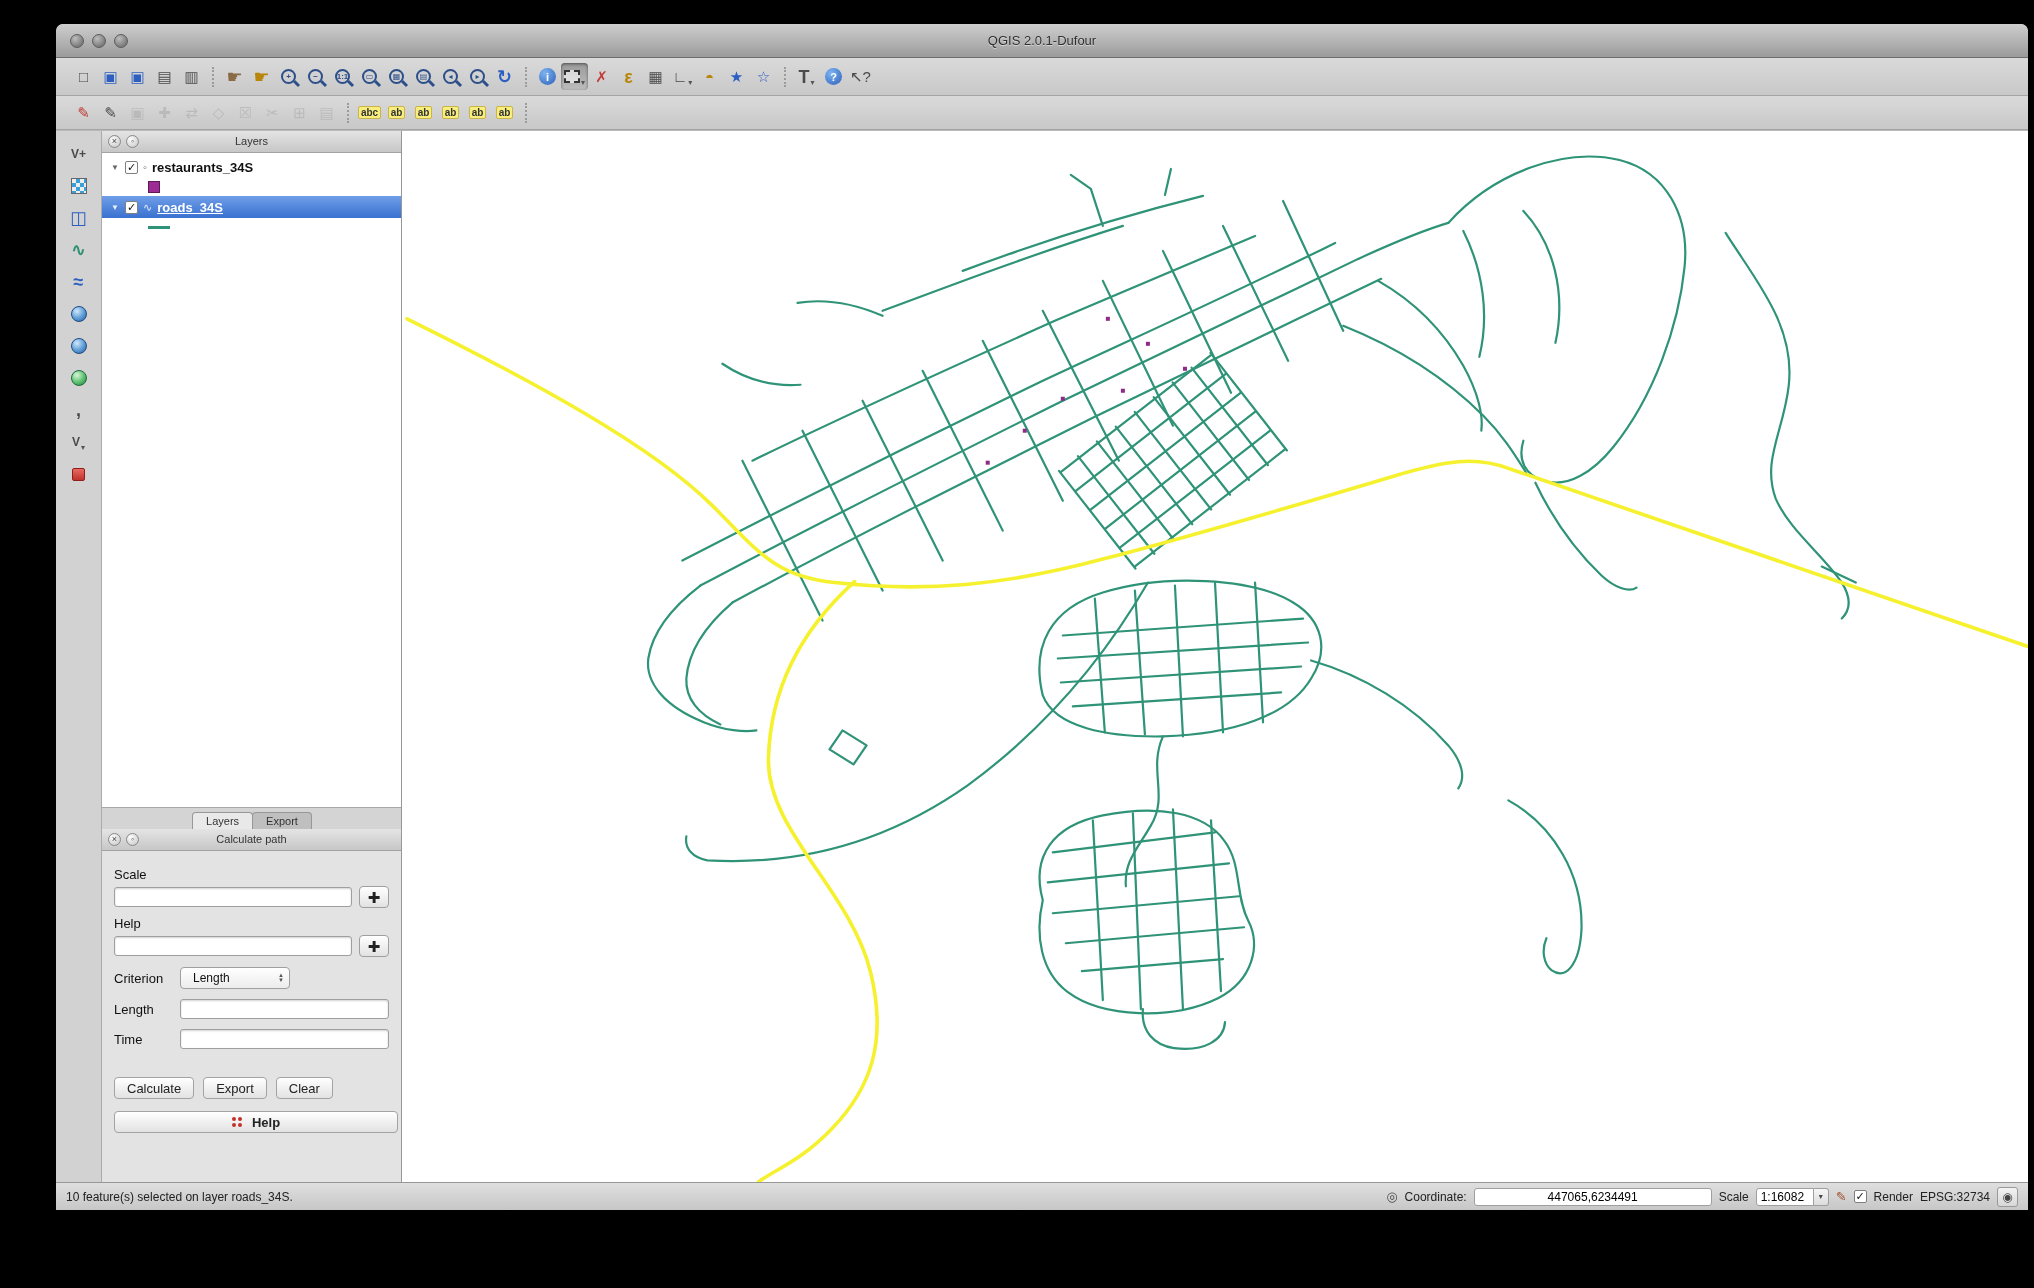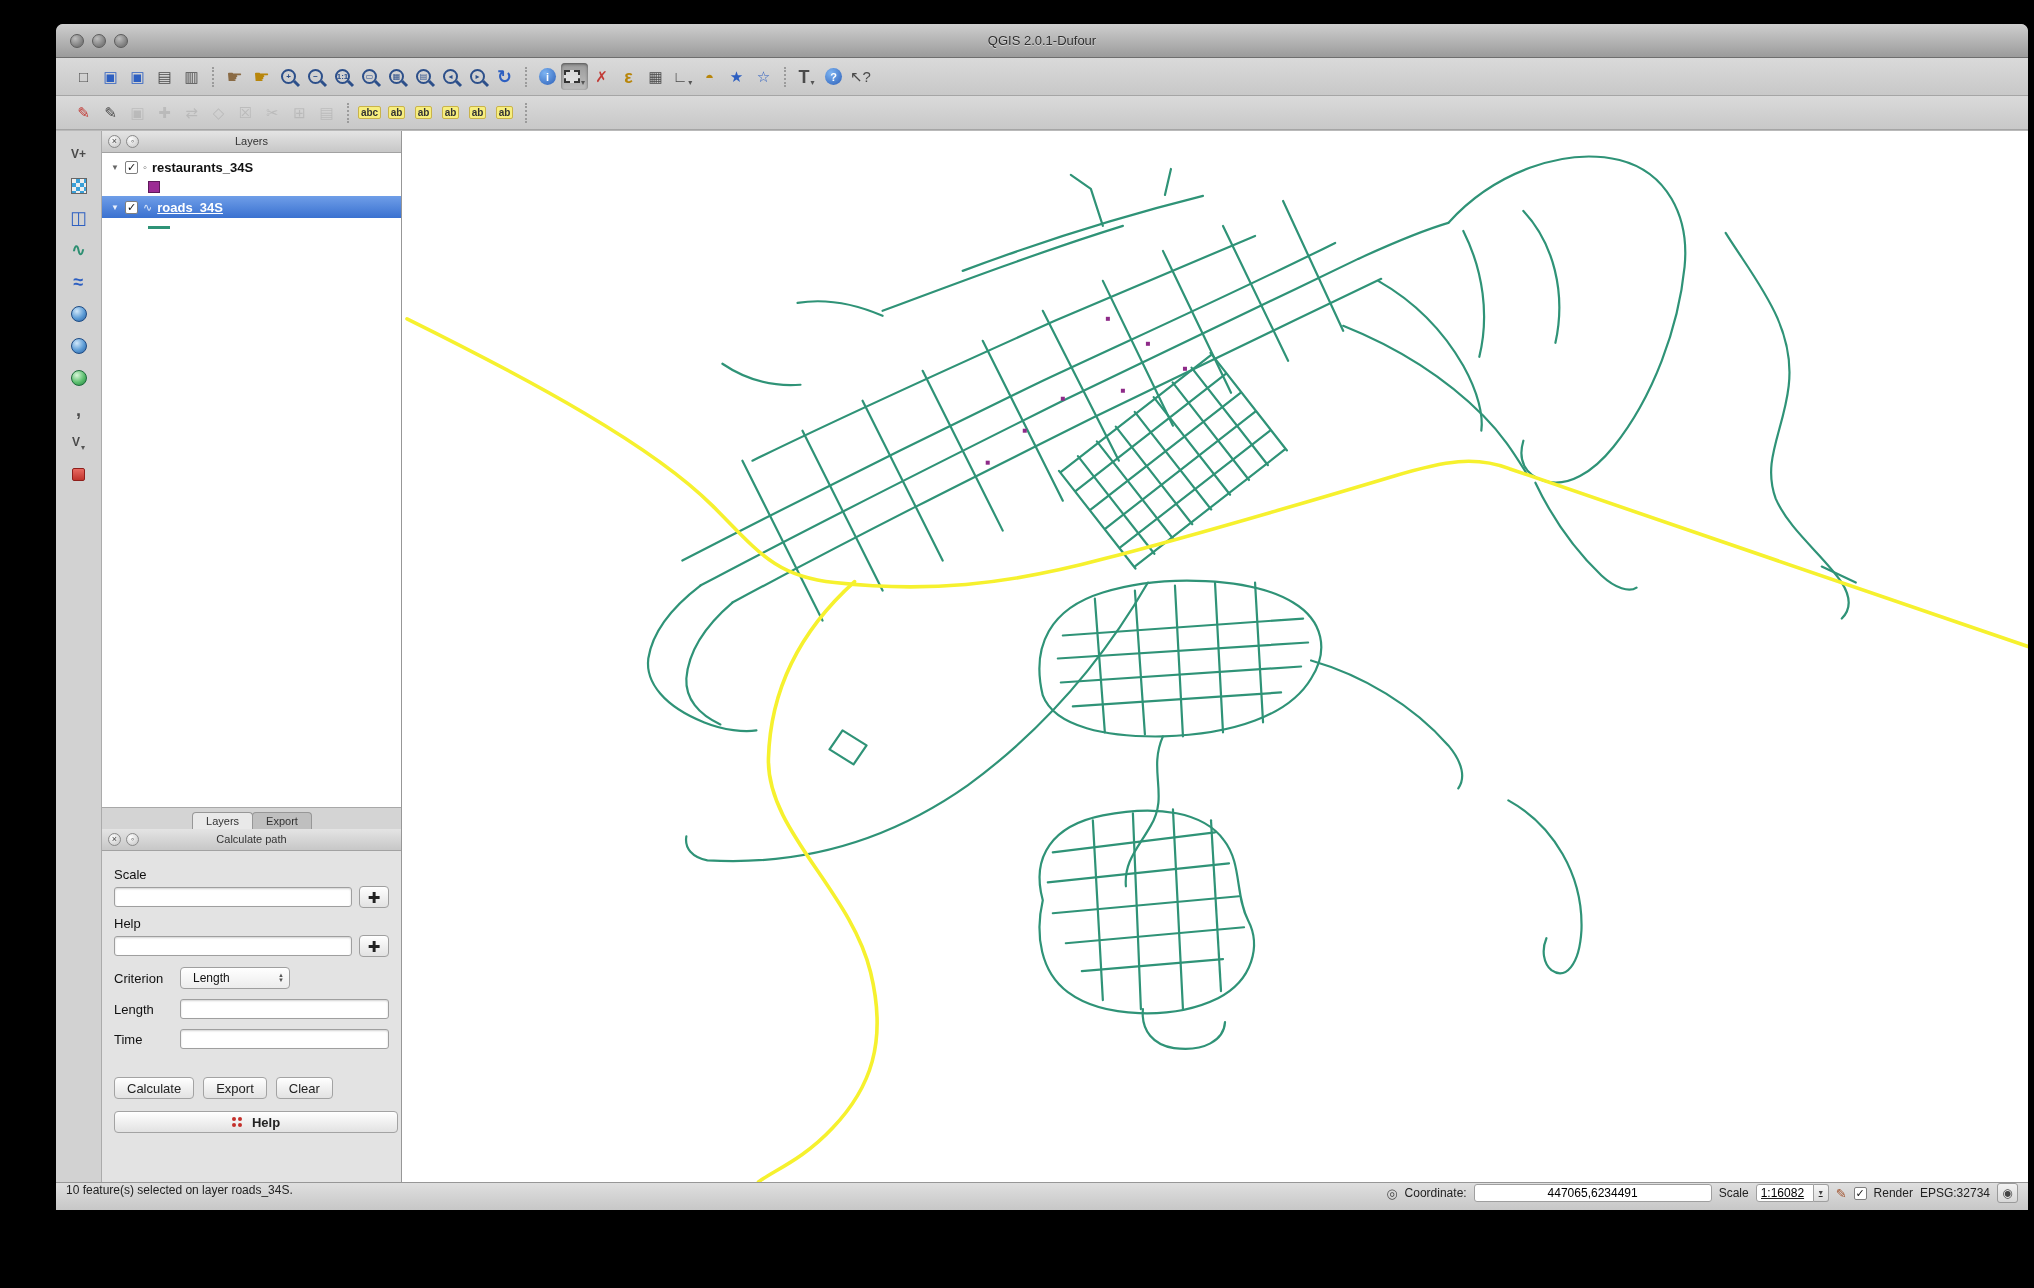--- a/index.html
+++ b/index.html
@@ -97,21 +97,21 @@
     align-items:center;justify-content:center;box-shadow:0 1px 0 rgba(255,255,255,.6) inset;}
   .btn-row{display:flex;gap:9px;margin-top:28px;}
   .help-btn{margin-top:12px;width:284px;display:flex;align-items:center;justify-content:center;gap:9px;font-weight:bold;}
   .dots4{width:11px;height:11px;position:relative;flex:none;}
   .dots4::before{content:'';position:absolute;left:0;top:0;width:4px;height:4px;border-radius:50%;background:#c4302b;
     box-shadow:6px 0 0 #c4302b,0 6px 0 #c4302b,6px 6px 0 #c4302b;}
   
   .map{flex:1;position:relative;background:#fff;min-width:0;}
   .map svg{position:absolute;inset:0;width:100%;height:100%;}
   
-  .statusbar{height:28px;flex:none;display:flex;align-items:flex-start;gap:8px;padding:0 10px;
+  .statusbar{height:28px;flex:none;display:flex;align-items:center;gap:8px;padding:0 10px;
     background:linear-gradient(#dfdfdf,#c7c7c7);border-top:1px solid #979797;font-size:12px;color:#222;}
   .sb-right{margin-left:auto;display:flex;align-items:center;gap:7px;}
   input.sb-coord{width:238px;height:18px;text-align:center;font-size:12px;border:1px solid #9f9f9f;
     border-radius:3px;background:#fff;font-family:inherit;}
   input.sb-scale{width:58px;height:18px;font-size:12px;border:1px solid #9f9f9f;border-radius:3px 0 0 3px;
     background:#fff;padding:0 4px;font-family:inherit;}
   .scale-dd{width:15px;height:18px;border:1px solid #9f9f9f;border-left:none;border-radius:0 3px 3px 0;
     background:linear-gradient(#f6f6f6,#dcdcdc);font-size:8px;color:#444;display:flex;align-items:center;justify-content:center;}
   .crsbtn{width:21px;height:20px;border:1px solid #9a9a9a;border-radius:3px;
     background:linear-gradient(#f2f2f2,#d7d7d7);display:flex;align-items:center;justify-content:center;
@@ -524,21 +524,21 @@
     </div>
   </div>
 
   <div class="statusbar">
     <span>10 feature(s) selected on layer roads_34S.</span>
     <div class="sb-right">
       <i class="g c-dark" style="font-size:13px;">◎</i>
       <span>Coordinate:</span>
       <input class="sb-coord" type="text" value="447065,6234491" style="">
       <span>Scale</span>
-      <span style="display:flex;text-decoration:underline;">
+      <span style="display:flex;">
         <input class="sb-scale" type="text" value="1:16082" style="">
         <span class="scale-dd">
             <i class="g" style="font-size:8px;">▾</i>
           </span>
       </span>
       <i class="g" style="font-size:13px;color:#a0522d;">✎</i>
       <span class="cbx">
           <i>✓</i>
         </span>
       <span>Render</span>

